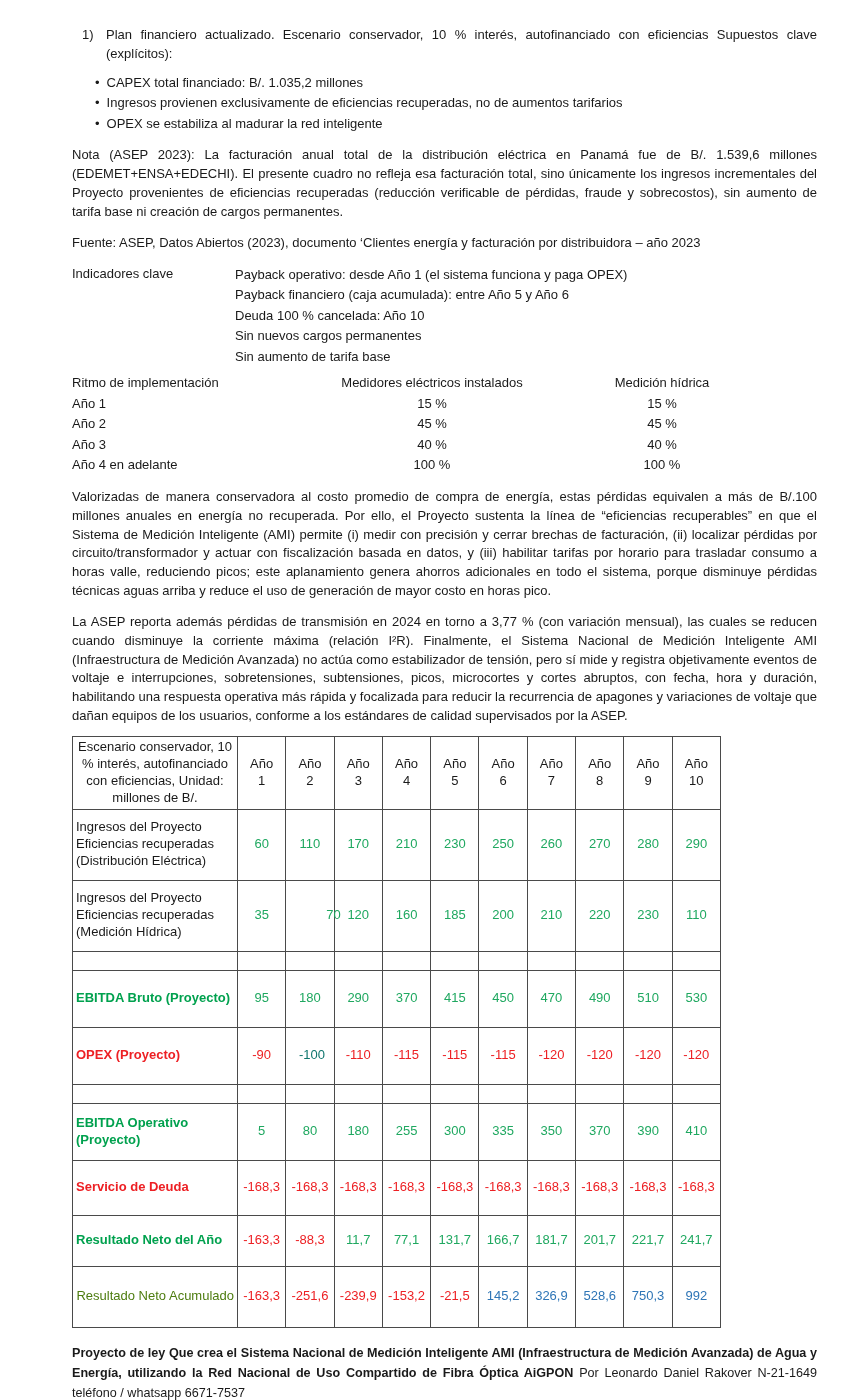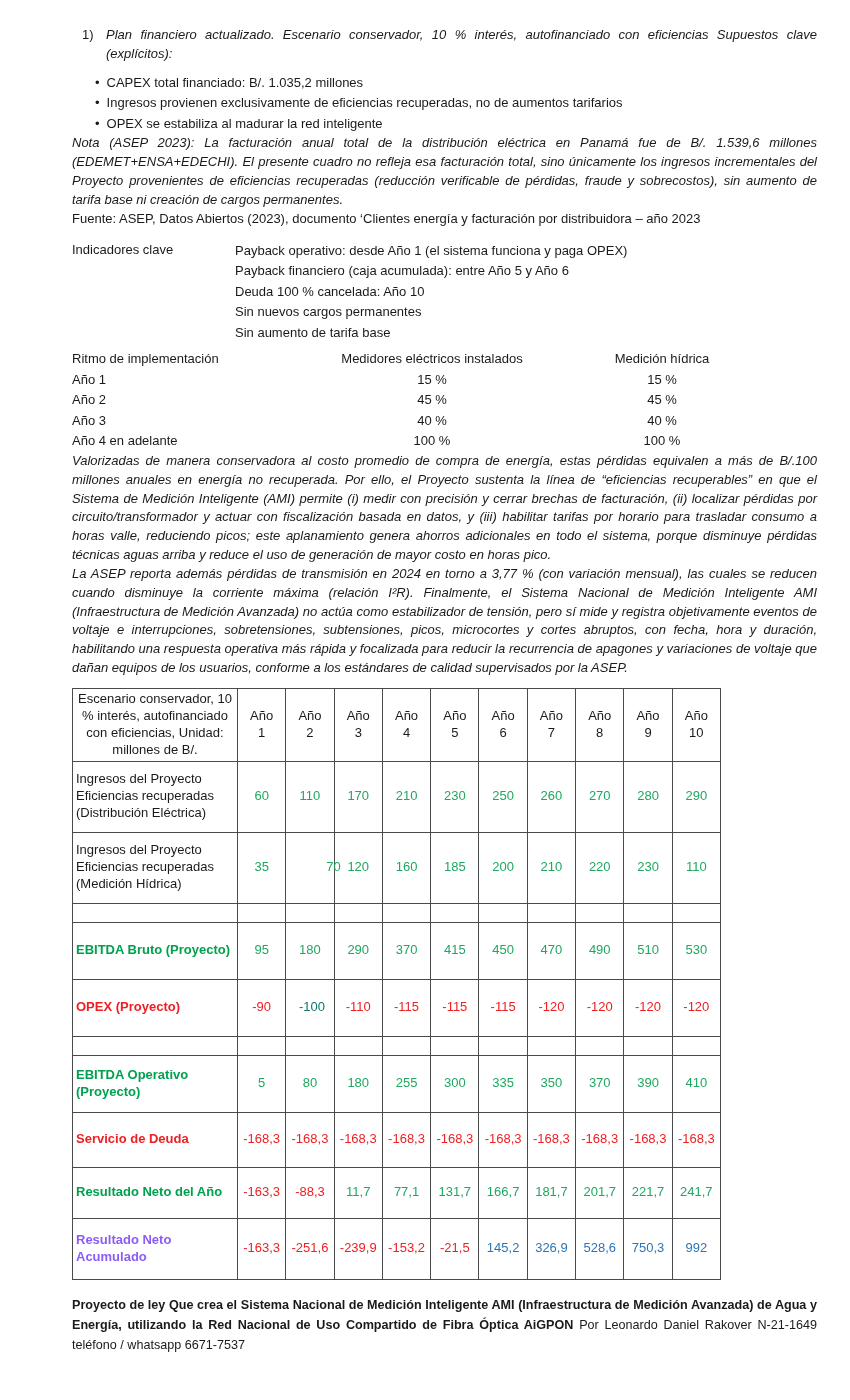--- a/index.html
+++ b/index.html
@@ -3,22 +3,22 @@
 <meta charset="utf-8">
 <style>
   html,body{margin:0;padding:0;background:#e8e8e8;}
   .page{
     width:850px;height:1400px;margin:0 auto;background:#ffffff;
     font-family:"Liberation Sans",sans-serif;color:#1a1a1a;
     font-size:13px;line-height:1.45;box-sizing:border-box;
     padding:26px 33px 0 72px;overflow:hidden;position:relative;
   }
   p{margin:0;}
-  .just{text-align:justify;font-style:italic;}
-  .mt12{margin-top:0;}
+  .just{text-align:justify;}
+  .mt12{margin-top:12px;}
   
   .num-item{display:flex;margin-left:10px;}
   .num{width:24px;flex:0 0 24px;}
   .num-text{flex:1;}
   
   .bullets{margin-top:9px;margin-left:23px;}
   .bullet{display:flex;gap:7px;line-height:1.58;}
   .dot{flex:0 0 auto;}
   
   .ind-row{display:flex;margin-top:12px;}
@@ -255,21 +255,21 @@
           <td class="val" style="color: rgb(31, 168, 96);">11,7</td>
           <td class="val" style="color: rgb(31, 168, 96);">77,1</td>
           <td class="val" style="color: rgb(31, 168, 96);">131,7</td>
           <td class="val" style="color: rgb(31, 168, 96);">166,7</td>
           <td class="val" style="color: rgb(31, 168, 96);">181,7</td>
           <td class="val" style="color: rgb(31, 168, 96);">201,7</td>
           <td class="val" style="color: rgb(31, 168, 96);">221,7</td>
           <td class="val" style="color: rgb(31, 168, 96);">241,7</td>
         </tr>
         <tr>
-          <td class="rowlabel" style="height: 56px; color: #8b5cf6; font-weight: bold;">Resultado Neto Acumulado</td>
+          <td class="rowlabel" style="height: 56px; color: #4d7c0f; font-weight: normal; text-align: right;">Resultado Neto Acumulado</td>
           <td class="val" style="color: rgb(237, 32, 36);">-163,3</td>
           <td class="val" style="color: rgb(237, 32, 36);">-251,6</td>
           <td class="val" style="color: rgb(237, 32, 36);">-239,9</td>
           <td class="val" style="color: rgb(237, 32, 36);">-153,2</td>
           <td class="val" style="color: rgb(237, 32, 36);">-21,5</td>
           <td class="val" style="color: rgb(46, 117, 182);">145,2</td>
           <td class="val" style="color: rgb(46, 117, 182);">326,9</td>
           <td class="val" style="color: rgb(46, 117, 182);">528,6</td>
           <td class="val" style="color: rgb(46, 117, 182);">750,3</td>
           <td class="val" style="color: rgb(46, 117, 182);">992</td>

